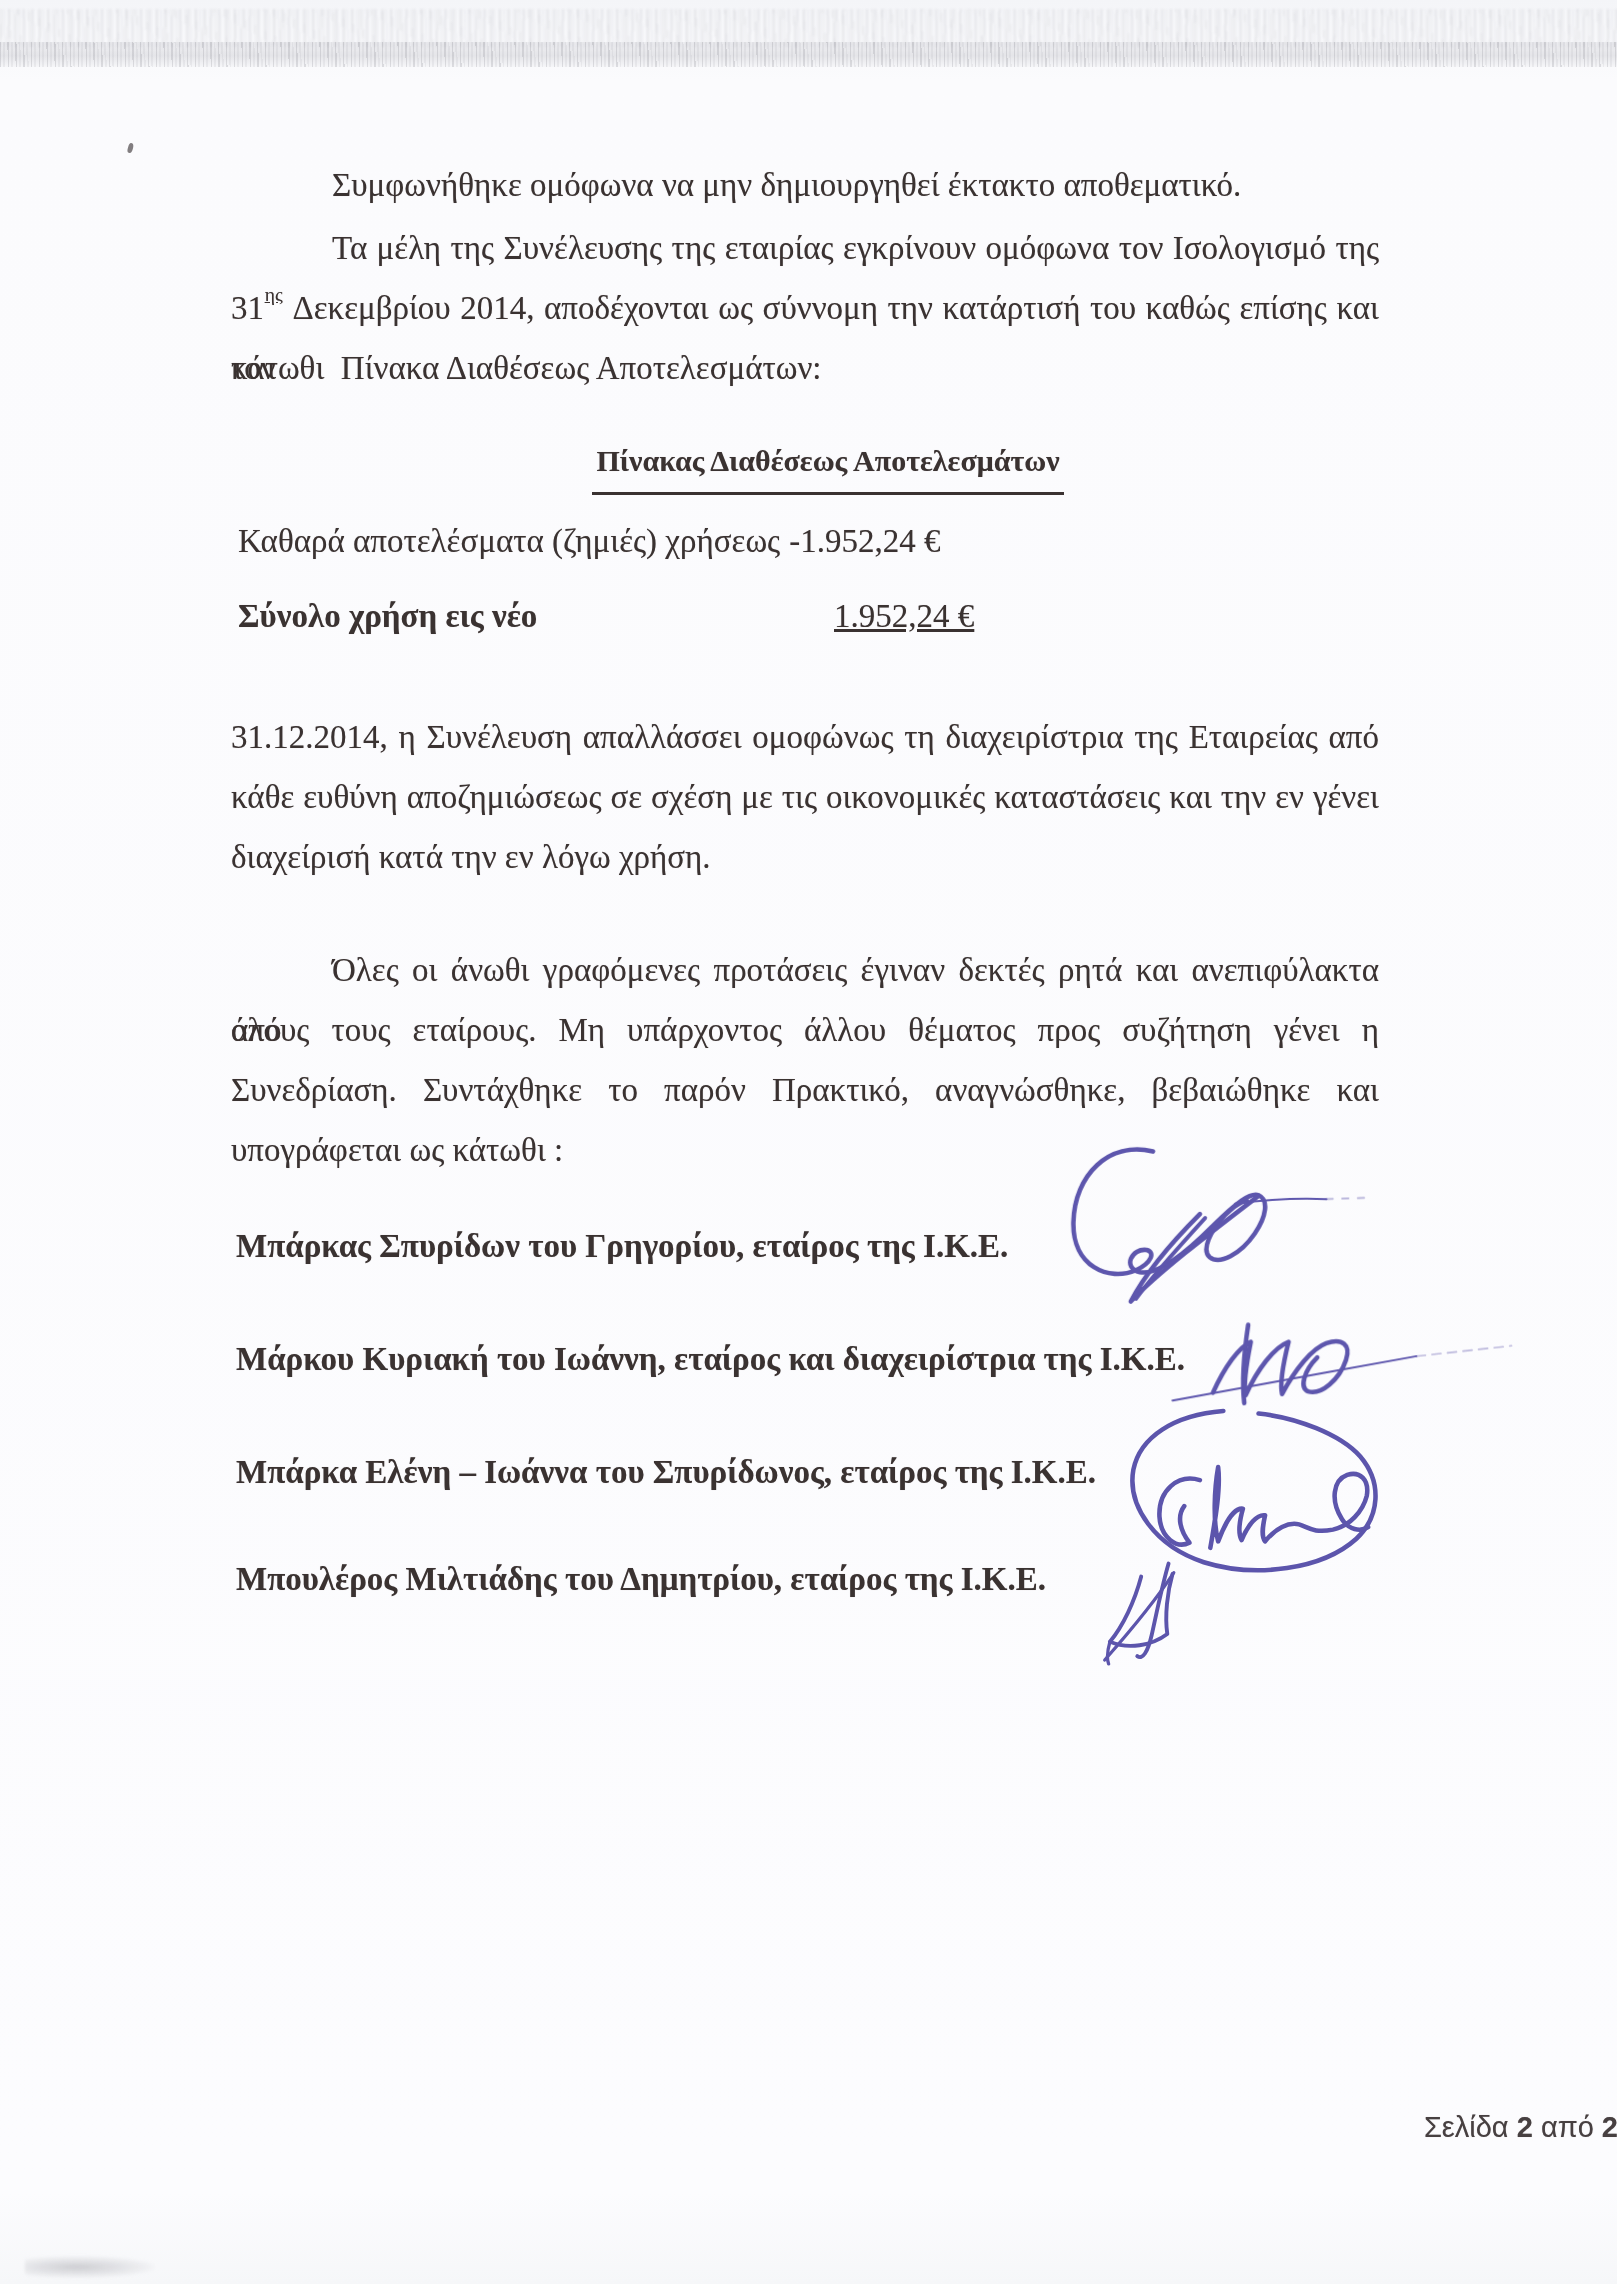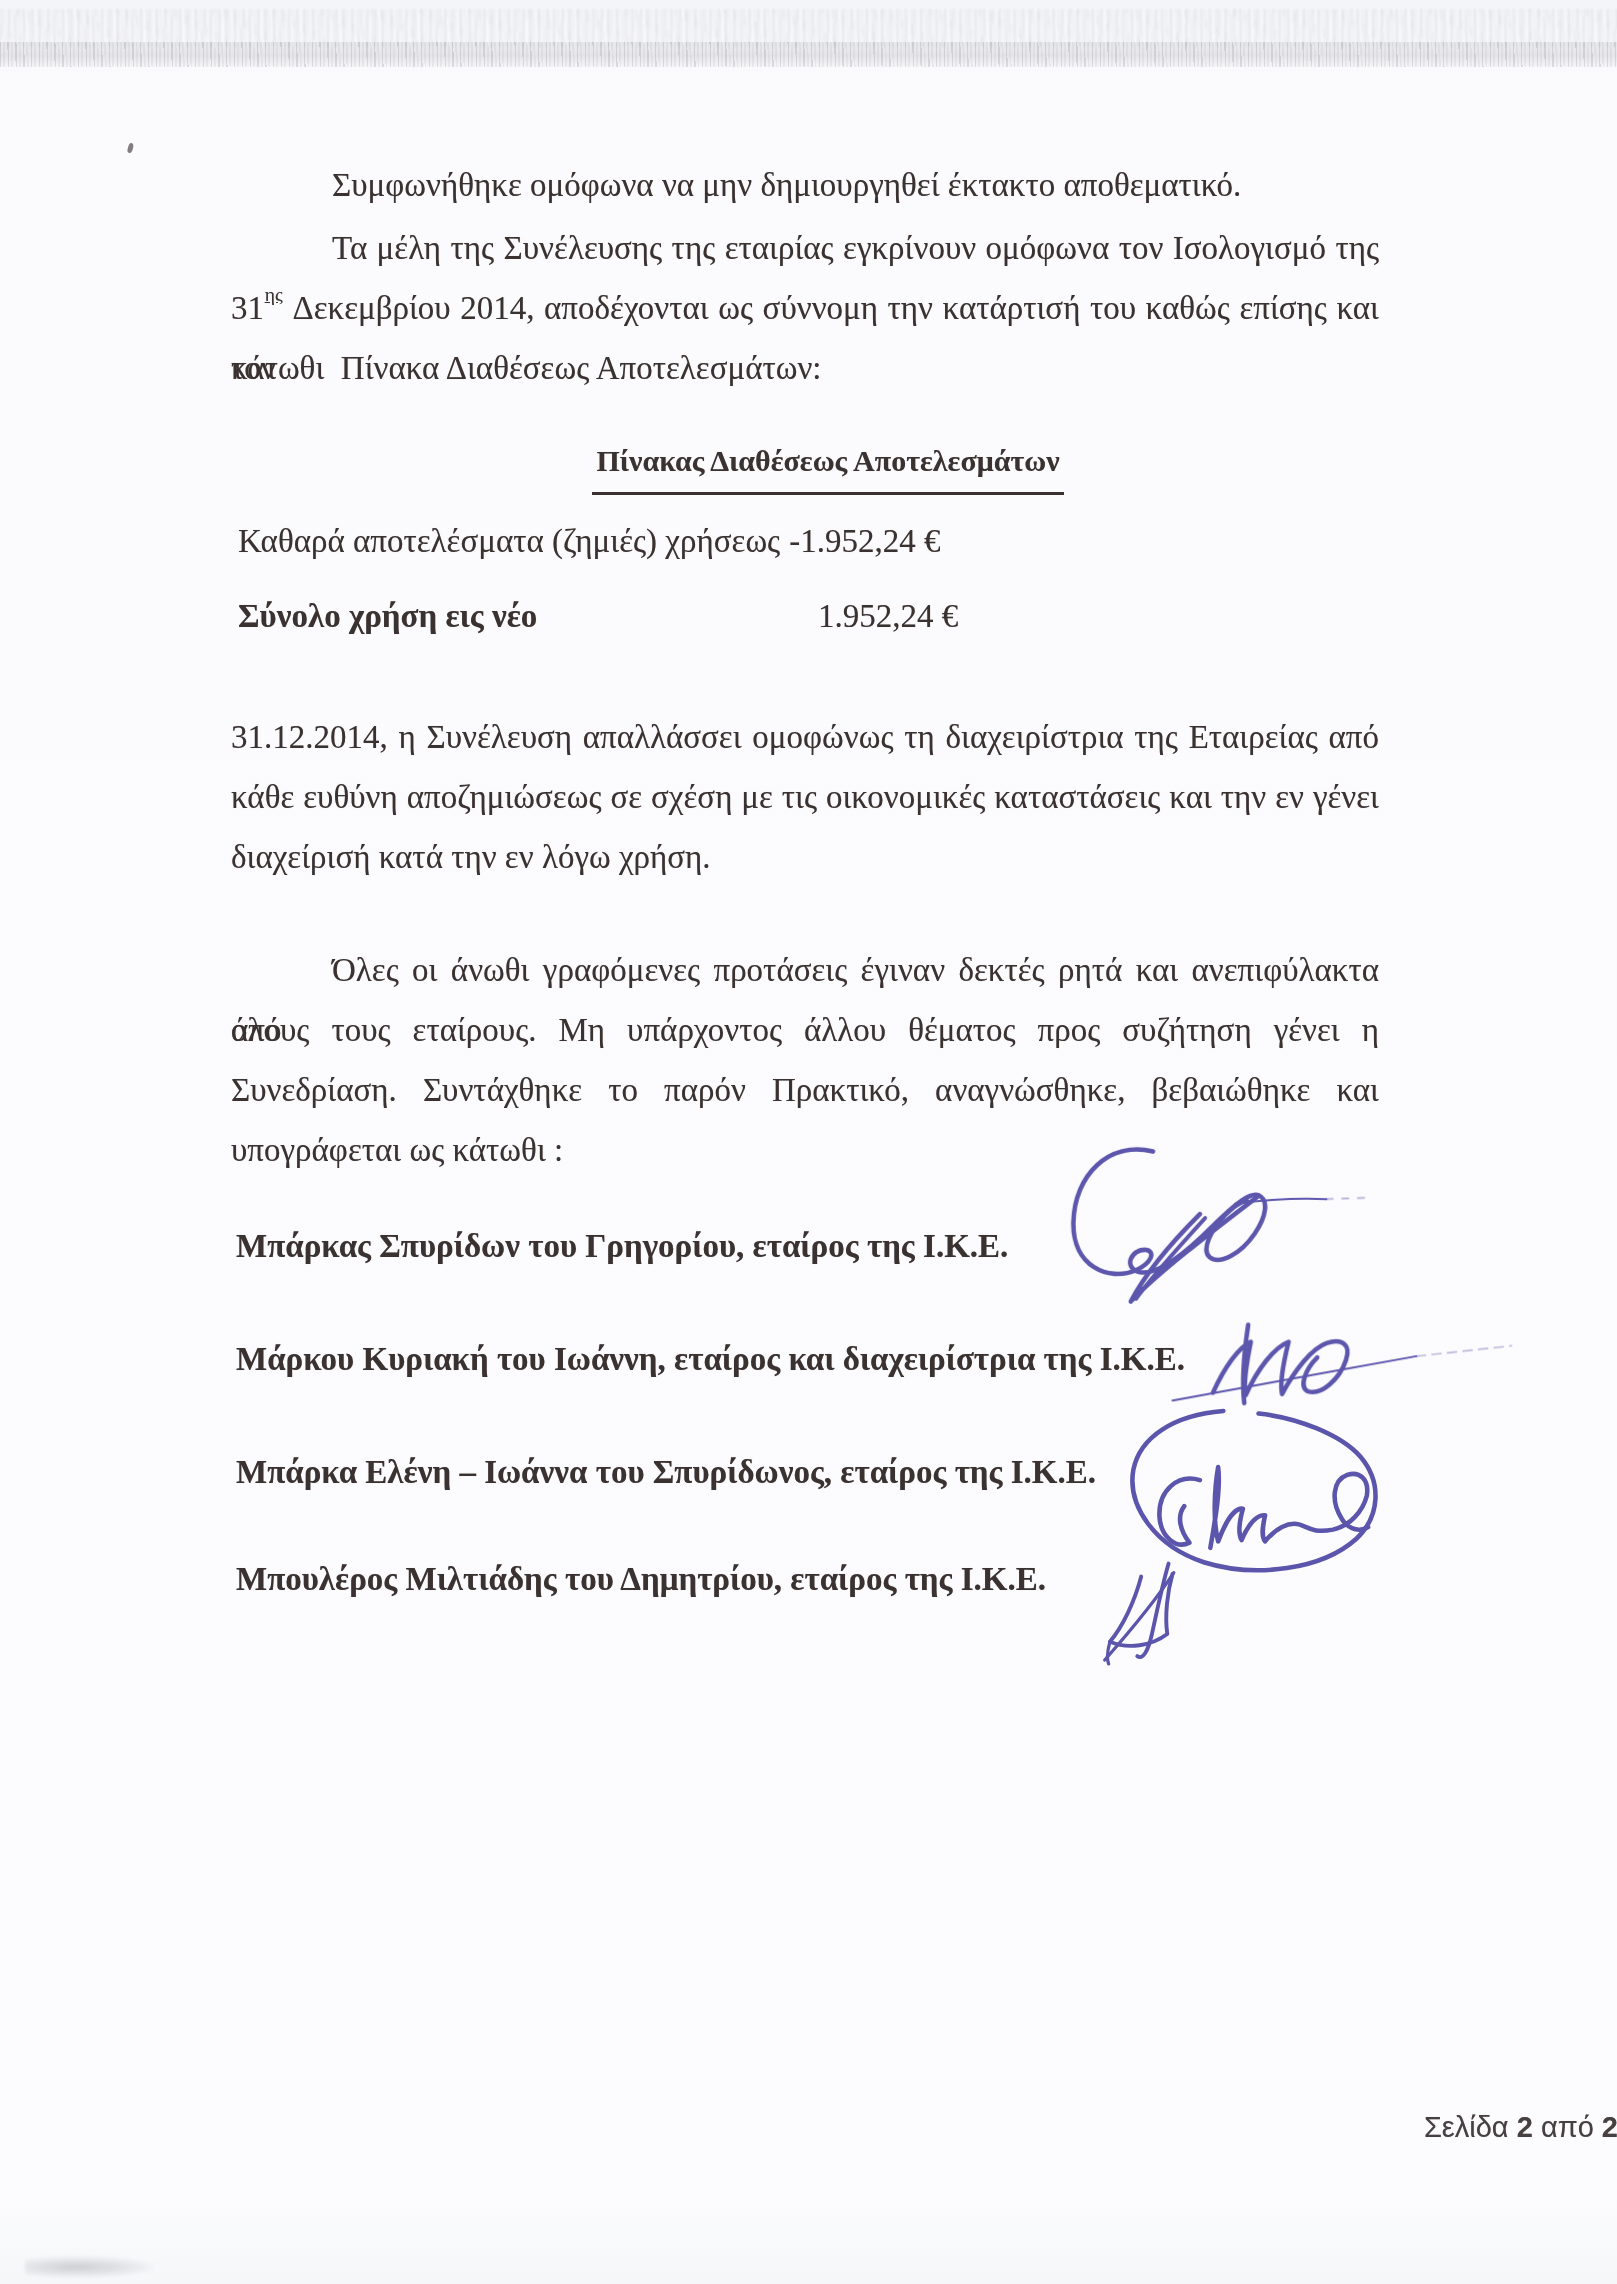--- a/index.html
+++ b/index.html
@@ -32,21 +32,21 @@
   
   .abs{position:absolute;left:231px;width:1148px;}
   .line{height:60px;line-height:60px;font-size:33px;white-space:nowrap;}
   .blk .line{white-space:normal;}
   .j{text-align:justify;text-align-last:justify;white-space:normal;}
   .indent{text-indent:101px;}
   .b{font-weight:700;}
   .heading-row{text-align:center;transform:translateX(23px);height:65px;line-height:55px;}
   .heading{display:inline-block;font-weight:700;font-size:30px;border-bottom:3.3px solid #3a3231;padding:0 3.9px 3.9px 3.9px;}
   sup.ord{font-size:19.6px;line-height:0;vertical-align:17.6px;text-decoration:underline;margin:0 2px 0 0.7px;}
-  .val-col{position:absolute;left:580px;}
+  .val-col{position:absolute;left:596px;text-decoration:underline;}
   .gap{display:inline-block;width:9px;}
   .sig-label{font-weight:700;}
   .footer{position:absolute;left:0;top:2110px;width:1618px;height:34px;line-height:34px;text-align:right;
     font-family:"Liberation Sans","DejaVu Sans",sans-serif;font-size:29px;color:#474041;}
   .txtshadow{text-shadow:0 0 0.7px rgba(56,48,46,.35);padding-left:16px;}
   svg.ink{position:absolute;left:0;top:0;width:1618px;height:2284px;pointer-events:none;}
   svg.ink path{fill:none;stroke:#4f47a6;stroke-linecap:round;stroke-linejoin:round;}
 </style>
 </head>
 <body>

